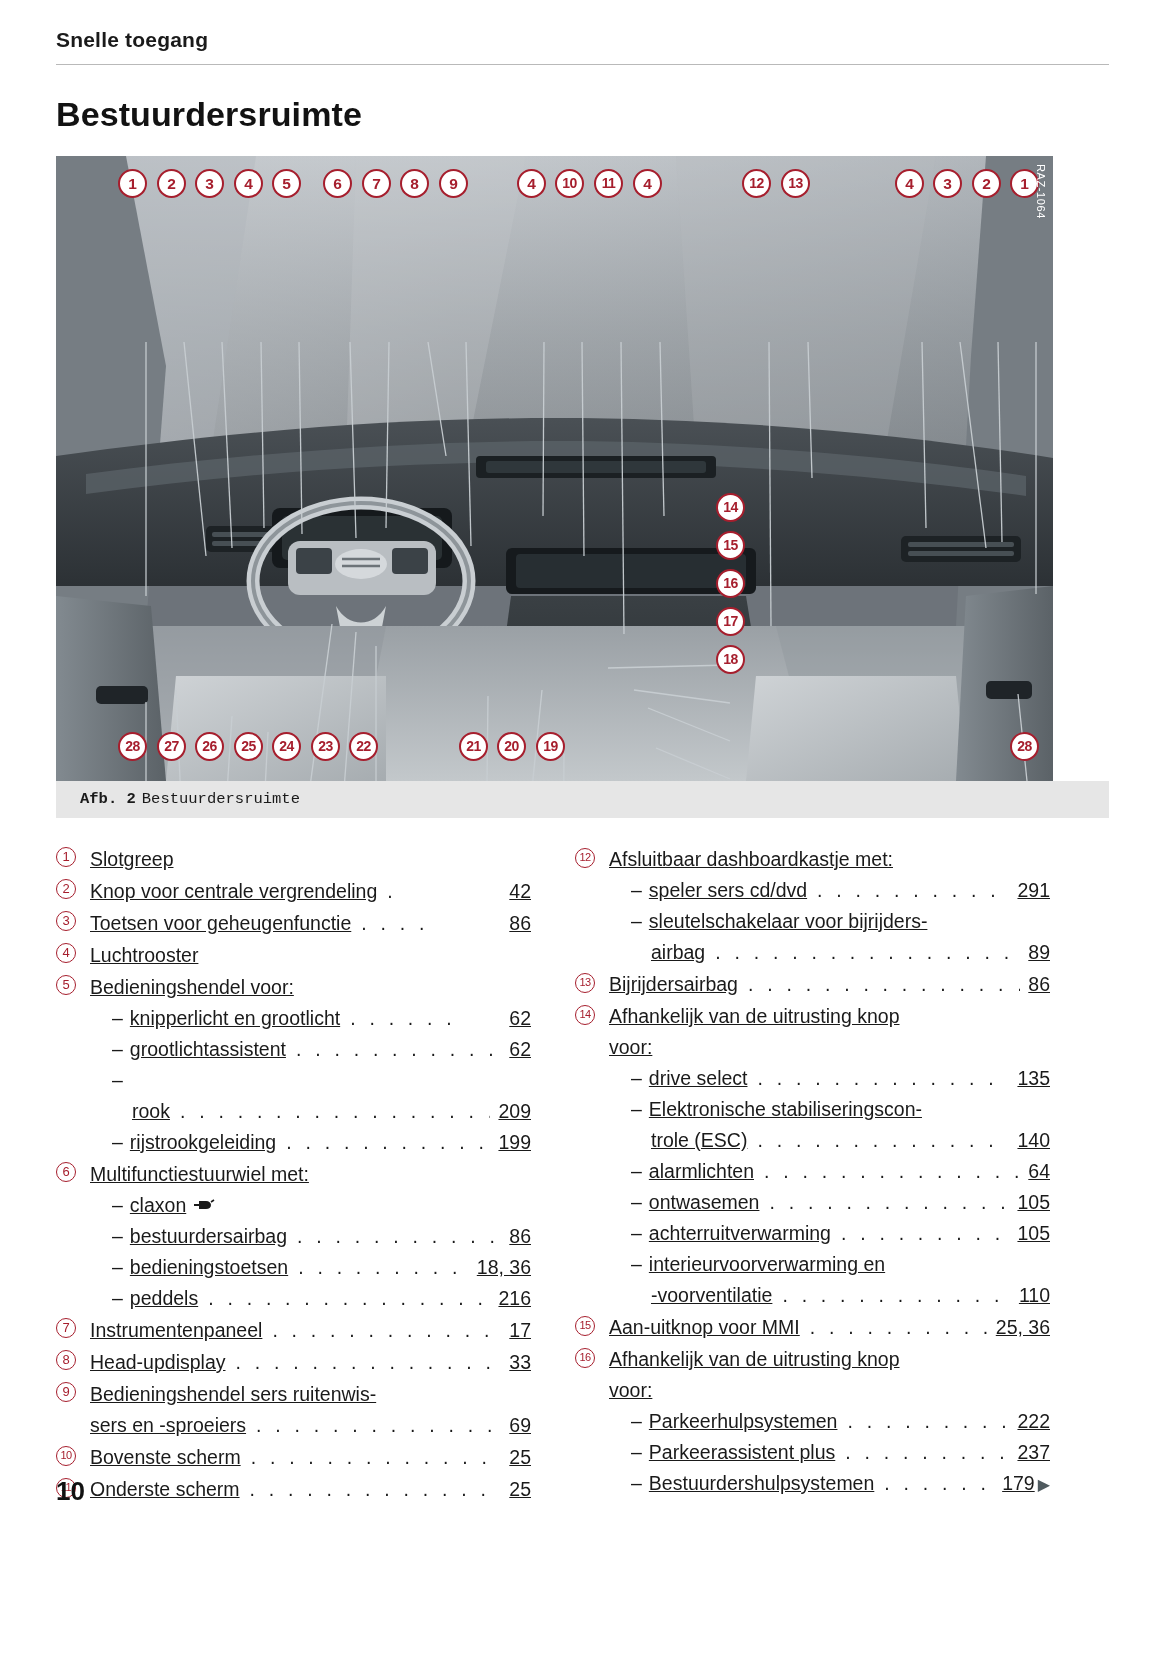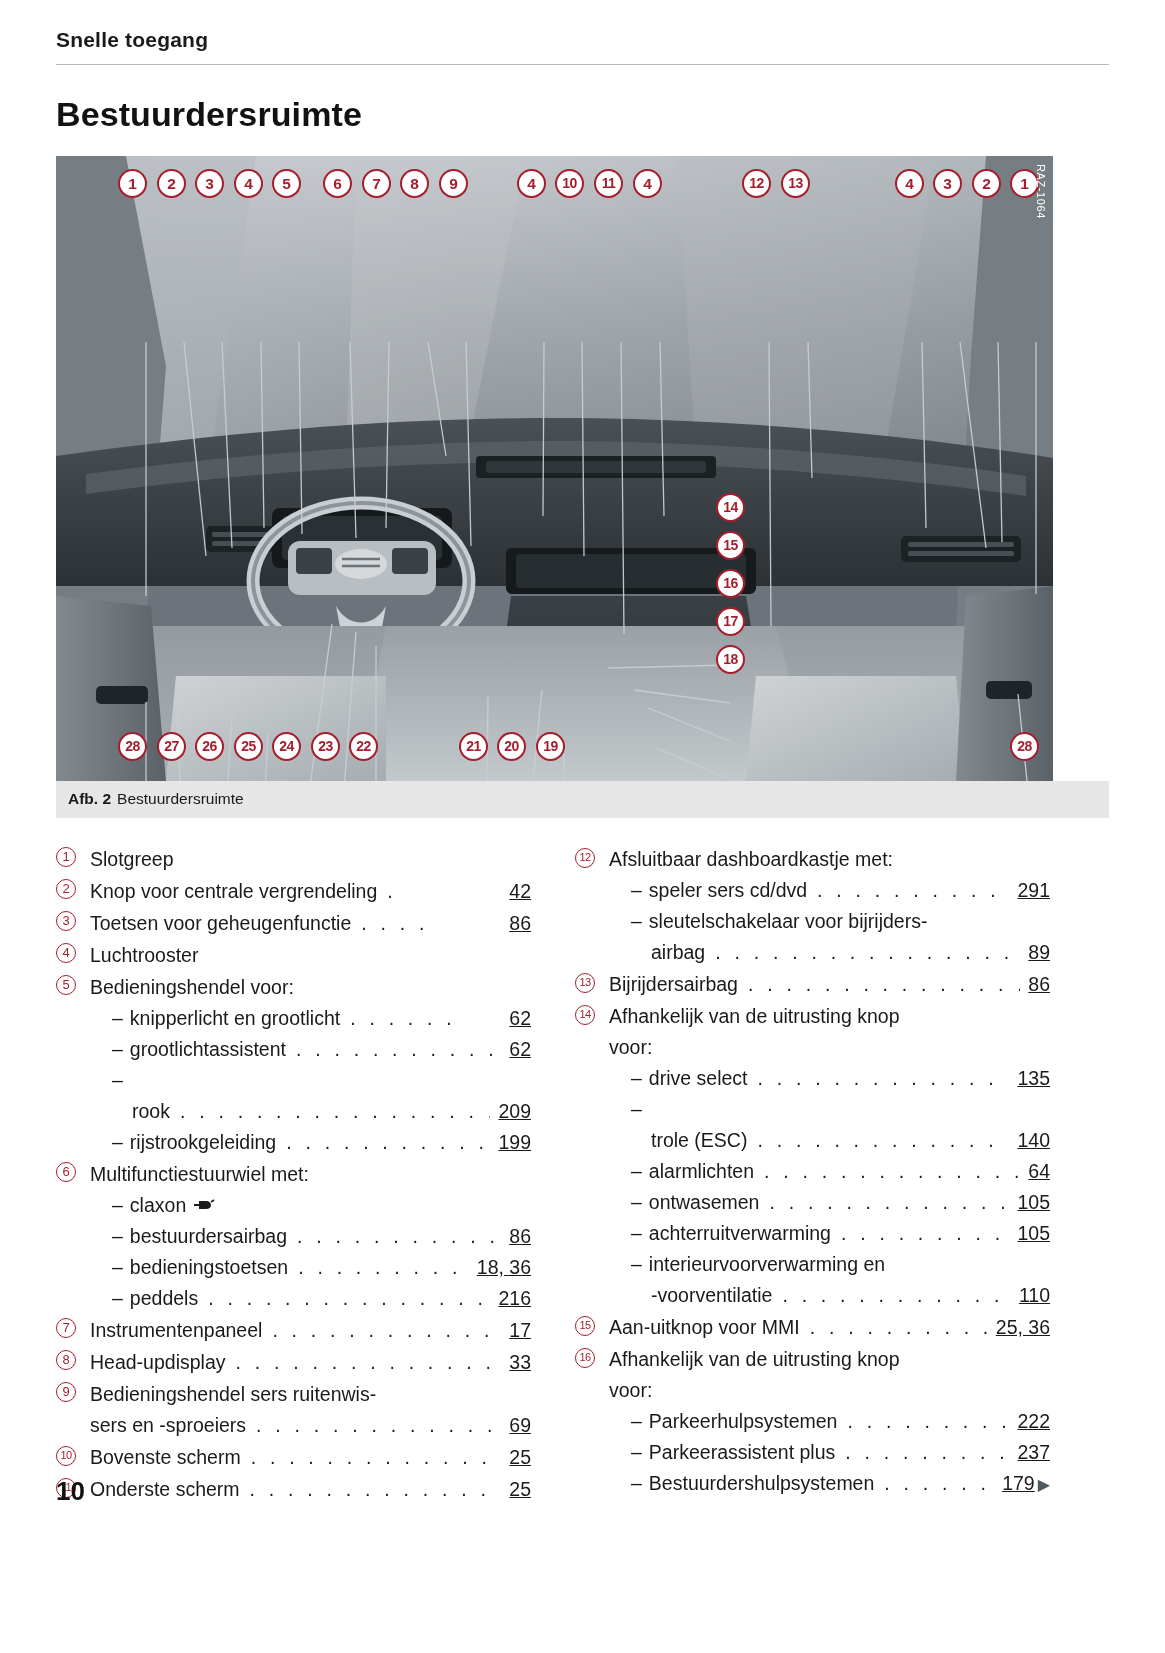--- a/index.html
+++ b/index.html
@@ -83,23 +83,24 @@
     top: 8px;
     font-size: 11px;
     color: #ffffff;
     letter-spacing: 0.6px;
     writing-mode: vertical-rl;
     z-index: 7;
   }
 
   .fig-caption {
     background: #e6e6e6;
-    padding: 9px 12px 10px 12px;
+    padding: 9px 12px 10px 24px;
     font-size: 15.5px;
     color: #1a1a1a;
+    font-family: Liberation Mono, monospace;
   }
   .fig-caption .lbl { font-weight: bold; }
   .fig-caption .txt { margin-left: 6px; }
 
   
   .columns {
     margin-top: 26px;
     display: flex;
     gap: 44px;
   }
@@ -142,20 +143,21 @@
     white-space: nowrap;
   }
   .line.sub { padding-left: 22px; }
   .line.cont { padding-left: 42px; }
   .dash {
     flex: 0 0 auto;
     margin-right: 7px;
   }
   .label {
     flex: 0 0 auto;
+    text-decoration: underline;
   }
   .leader {
     flex: 1 1 auto;
     overflow: hidden;
     white-space: nowrap;
     letter-spacing: 4.2px;
     color: #1a1a1a;
     margin: 0 8px 0 10px;
     font-size: 19.5px;
   }
@@ -590,20 +592,21 @@
               <span class="label">voor:</span>
             </div>
             <div class="line sub">
               <span class="dash">–</span>
               <span class="label">drive select</span>
               <span class="leader">. . . . . . . . . . . . . . . . .</span>
               <span class="pageno">135</span>
             </div>
             <div class="line sub">
               <span class="dash">–</span>
+              <span class="label">Elektronische stabiliseringscon-</span>
             </div>
             <div class="line cont">
               <span class="label">trole (ESC)</span>
               <span class="leader">. . . . . . . . . . . . . . . .</span>
               <span class="pageno">140</span>
             </div>
             <div class="line sub">
               <span class="dash">–</span>
               <span class="label">alarmlichten</span>
               <span class="leader">. . . . . . . . . . . . . . . .</span>

